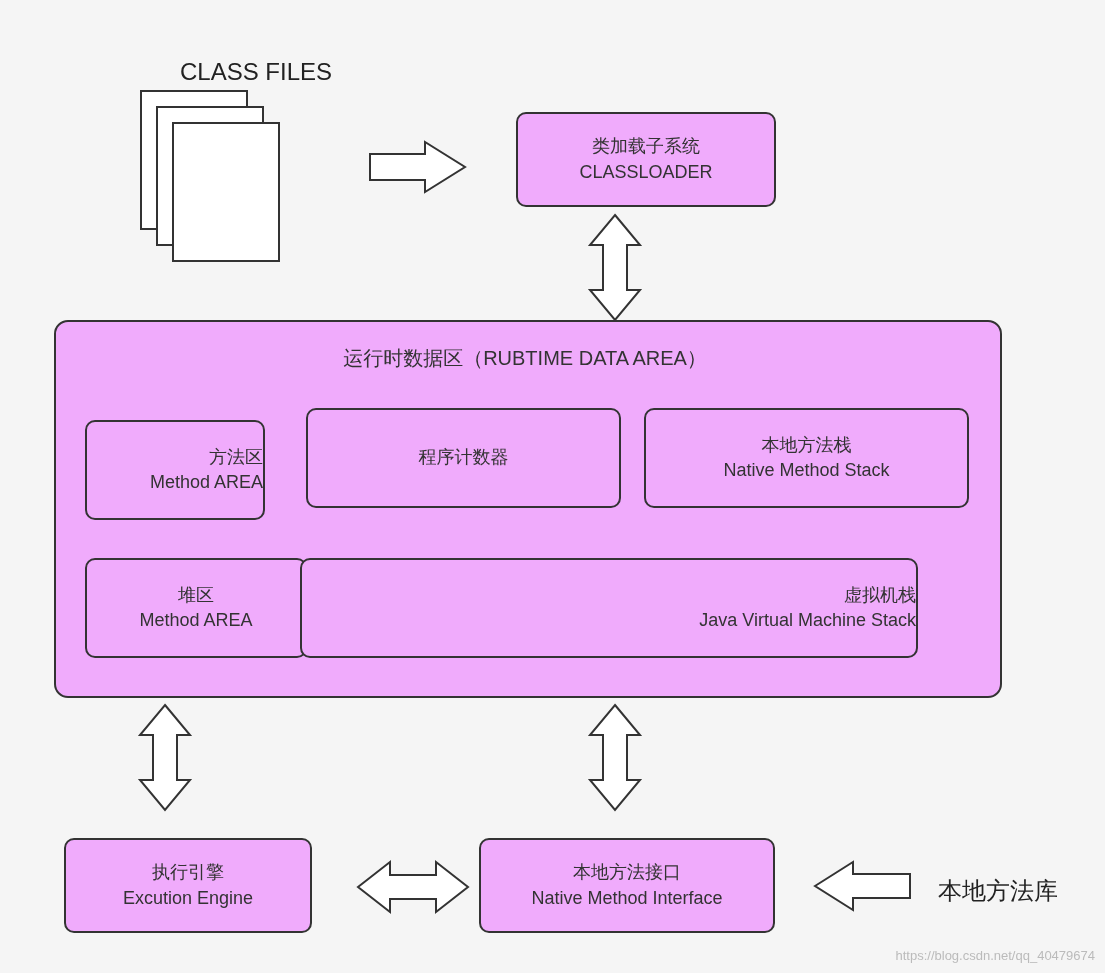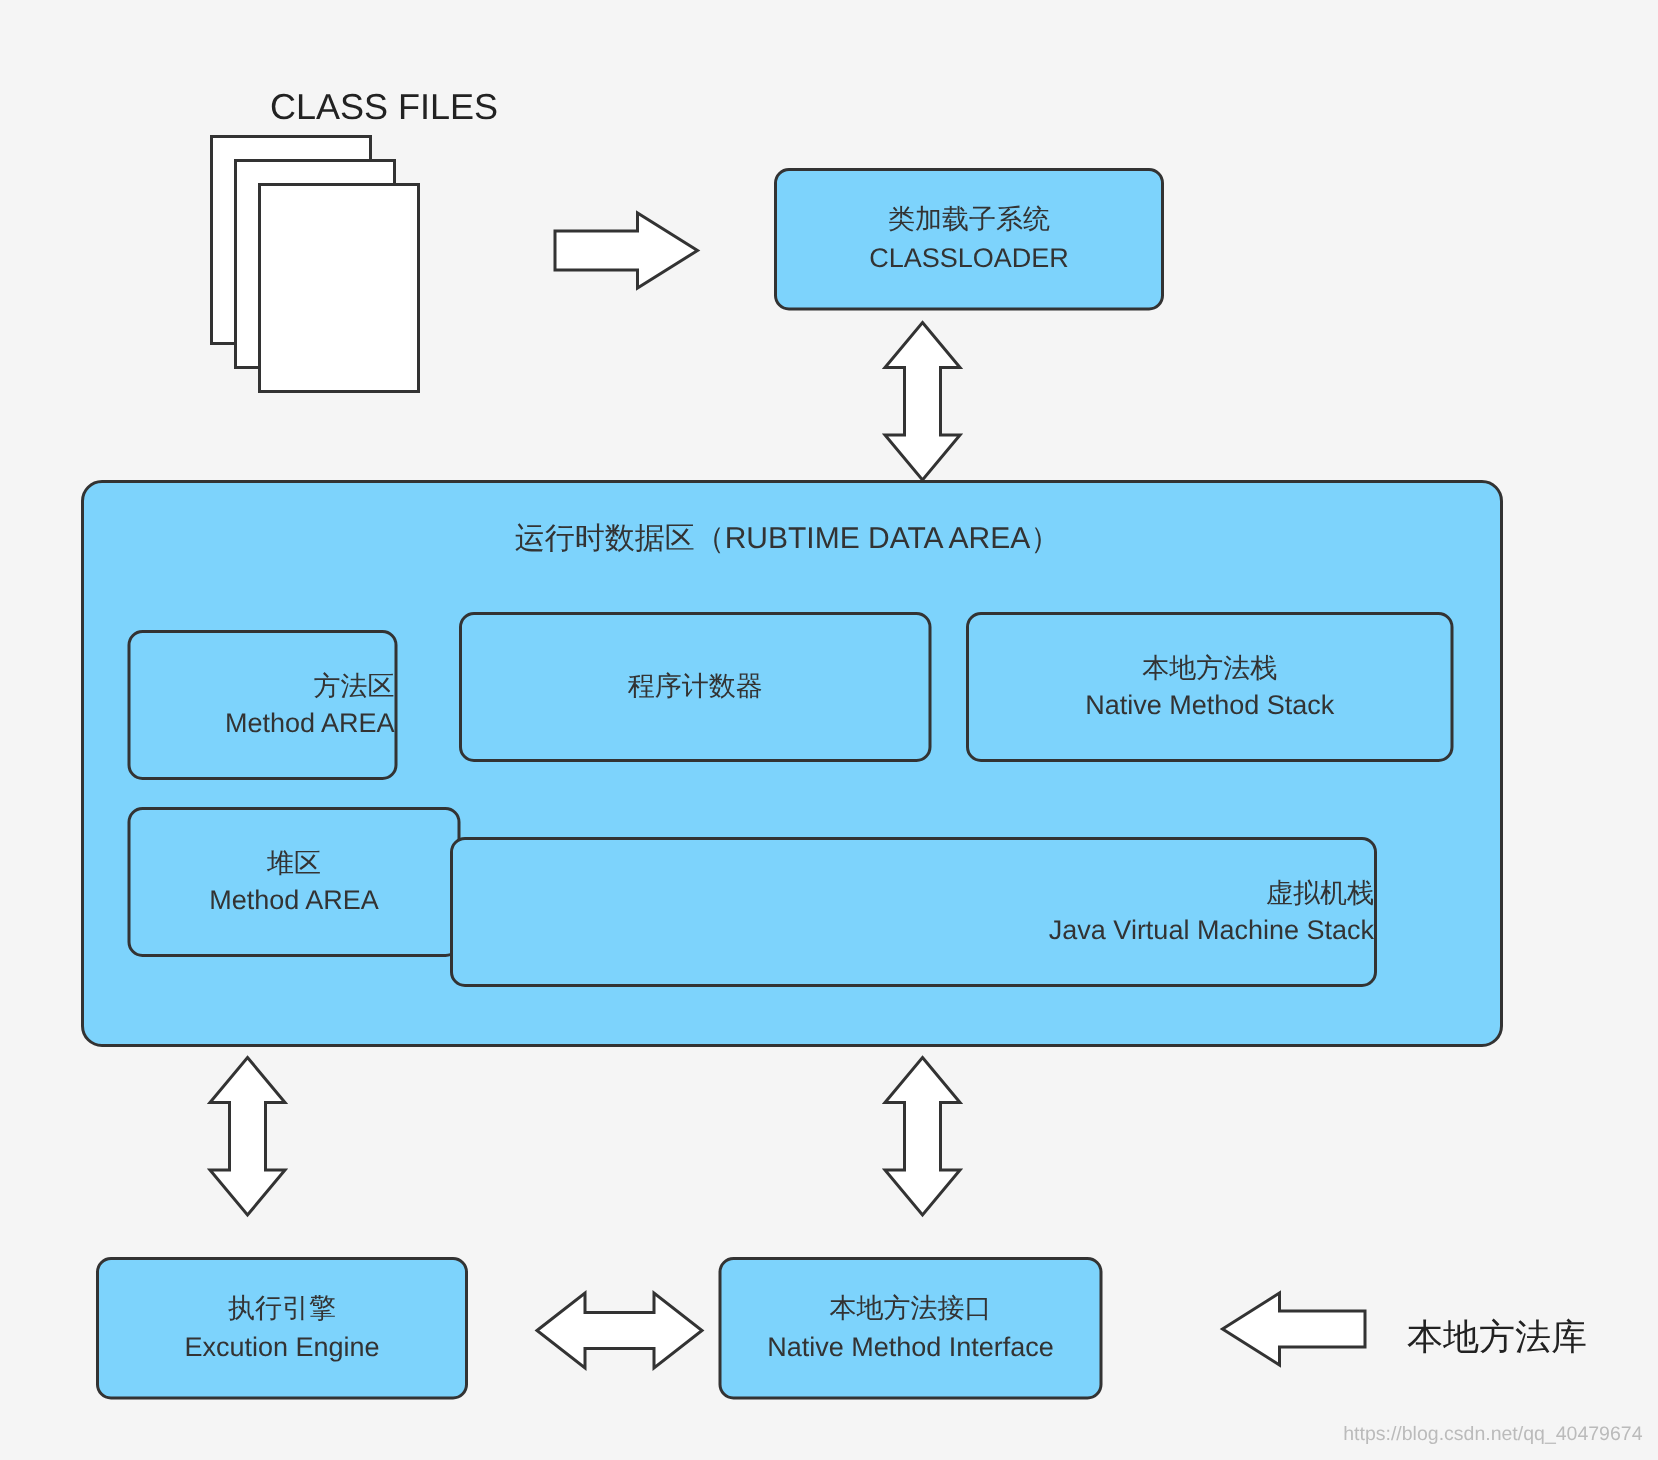--- a/index.html
+++ b/index.html
@@ -10,21 +10,21 @@
     height: 973px;
     background: #f5f5f5;
     font-family: "Microsoft YaHei", Arial, sans-serif;
     position: relative;
     color: #333;
   }
   .box {
     position: absolute;
     border: 2px solid #333;
     border-radius: 10px;
-    background: #7dd3fc;
+    background: #f0abfc;
     display: flex;
     flex-direction: column;
     align-items: center;
     justify-content: center;
     text-align: center;
     line-height: 1.4;
     font-size: 18px;
   }
   .label {
     position: absolute;
@@ -89,21 +89,21 @@
   <div>Method AREA</div>
 </div>
 <div class="box" style="left:306px; top:408px; width:315px; height:100px;">
   <div>程序计数器</div>
 </div>
 <div class="box" style="left:644px; top:408px; width:325px; height:100px;">
   <div>本地方法栈</div>
   <div>Native Method Stack</div>
 </div>
 
-<div class="box" style="left:85px; top:538px; width:222px; height:100px;border-radius:10px;">
+<div class="box" style="left:85px; top:558px; width:222px; height:100px;border-radius:10px;">
   <div>堆区</div>
   <div>Method AREA</div>
 </div>
 <div class="box" style="left:300px; top:558px; width:618px; height:100px;align-items:flex-end;">
   <div>虚拟机栈</div>
   <div>Java Virtual Machine Stack</div>
 </div>
 
 <svg style="left:135px; top:705px;" width="60" height="105">
   <polygon points="30,0 55,30 42,30 42,75 55,75 30,105 5,75 18,75 18,30 5,30" fill="#fff" stroke="#333" stroke-width="2"></polygon>
@@ -115,21 +115,21 @@
 
 <div class="box" style="left:64px; top:838px; width:248px; height:95px;">
   <div>执行引擎</div>
   <div>Excution Engine</div>
 </div>
 
 <svg style="left:358px; top:858px;" width="110" height="58">
   <polygon points="0,29 32,4 32,17 78,17 78,4 110,29 78,54 78,41 32,41 32,54" fill="#fff" stroke="#333" stroke-width="2"></polygon>
 </svg>
 
-<div class="box" style="left:479px; top:838px; width:256px; height:95px;">
+<div class="box" style="left:479px; top:838px; width:296px; height:95px;">
   <div>本地方法接口</div>
   <div>Native Method Interface</div>
 </div>
 
 <svg style="left:815px; top:862px;" width="95" height="48">
   <polygon points="0,24 38,0 38,12 95,12 95,36 38,36 38,48" fill="#fff" stroke="#333" stroke-width="2"></polygon>
 </svg>
 
 <div class="label" style="left:938px; top:875px;text-align:right;">本地方法库</div>
 

